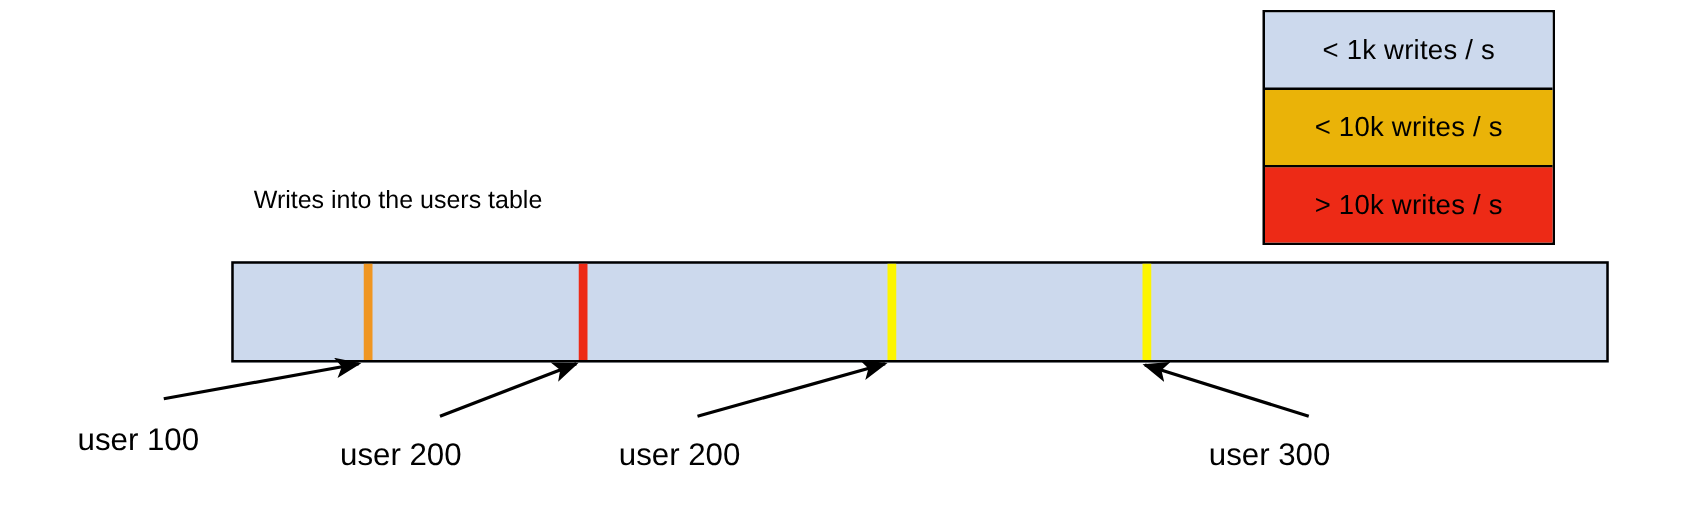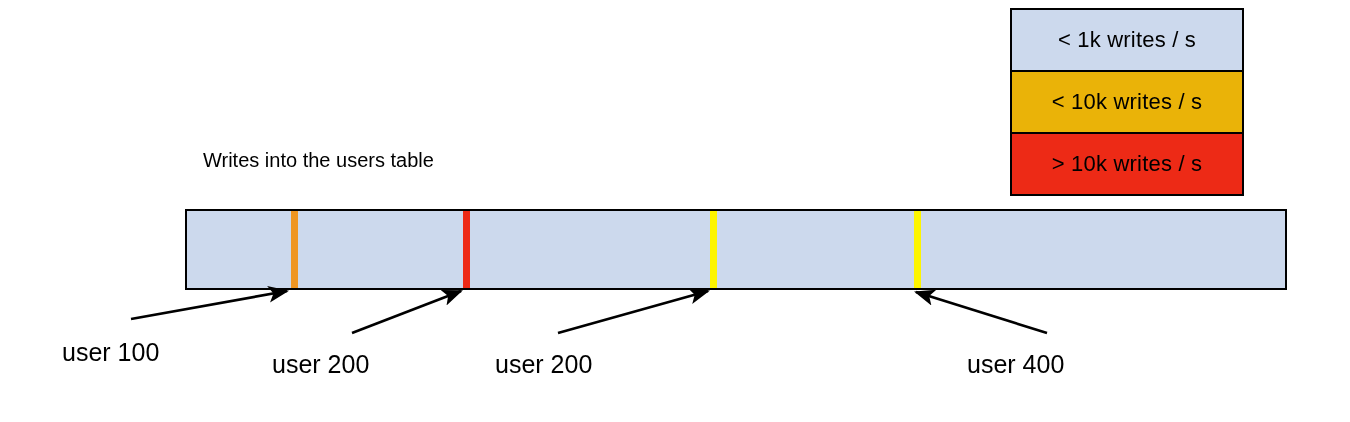--- a/index.html
+++ b/index.html
@@ -125,13 +125,13 @@
   </defs>
   <line x1="131" y1="319" x2="287" y2="291" stroke="#000000" stroke-width="2.6" marker-end="url(#ahead)"></line>
   <line x1="352" y1="333" x2="461" y2="291" stroke="#000000" stroke-width="2.6" marker-end="url(#ahead)"></line>
   <line x1="558" y1="333" x2="708" y2="291" stroke="#000000" stroke-width="2.6" marker-end="url(#ahead)"></line>
   <line x1="1047" y1="333" x2="916" y2="292" stroke="#000000" stroke-width="2.6" marker-end="url(#ahead)"></line>
 </svg>
 
 <div class="user-label" style="left:62px; top:340px;">user 100</div>
 <div class="user-label" style="left:272px; top:352px;">user 200</div>
 <div class="user-label" style="left:495px; top:352px;">user 200</div>
-<div class="user-label" style="left:967px; top:352px;">user 400</div>
+<div class="user-label" style="left:967px; top:352px;">user 300</div>
 
 </body></html>

